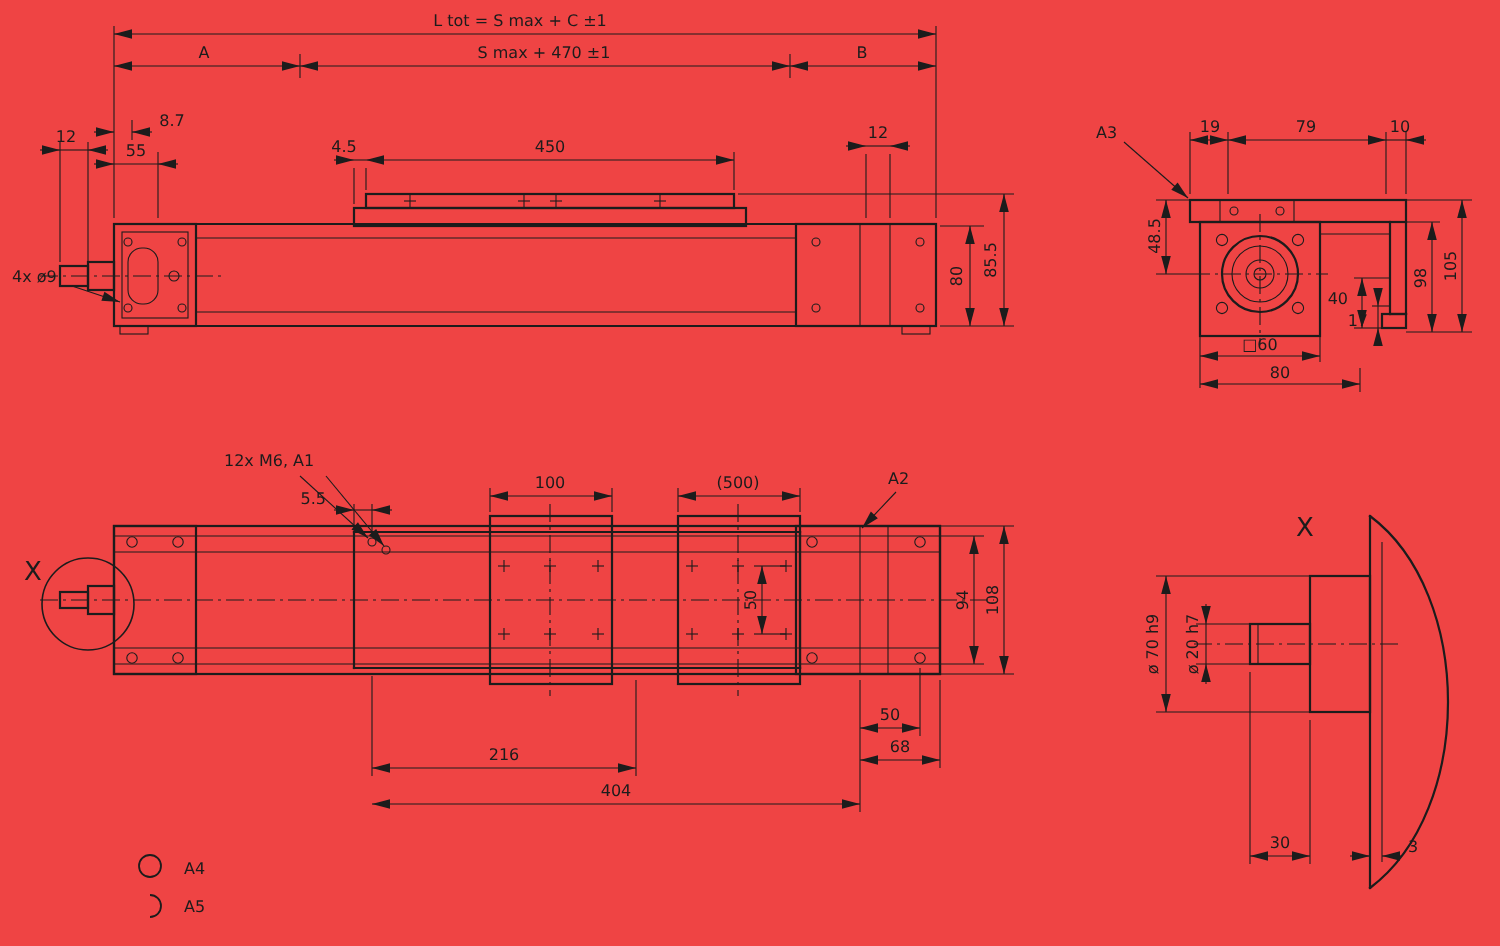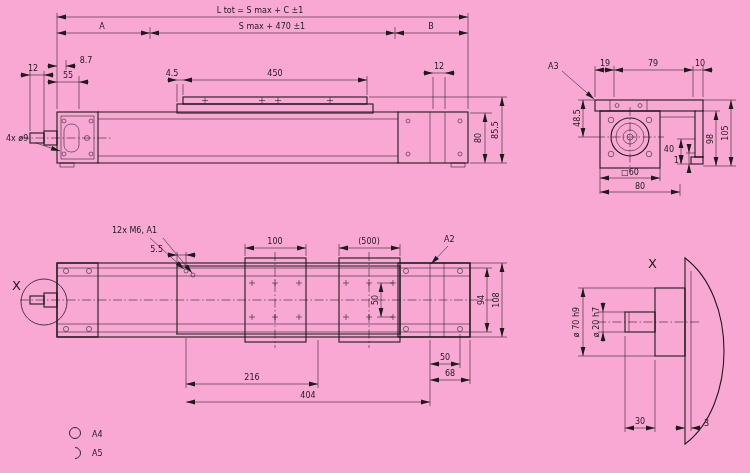--- a/index.html
+++ b/index.html
@@ -1,16 +1,16 @@
 <!DOCTYPE html>
 <html><head>
 <meta charset="utf-8">
 <style>
   html,body{margin:0;padding:0;background:#ffffff;}
-  .stage{width:750px;height:473px;position:relative;background:#f9a8d4;overflow:hidden;}
+  .stage{width:750px;height:473px;position:relative;background:#ef4444;overflow:hidden;}
   svg{display:block;}
   text{font-family:"DejaVu Sans",sans-serif;}
   .ol{stroke:#1c1c1c;stroke-width:1.1;fill:none;stroke-linecap:square;}
   .tl{stroke:#1c1c1c;stroke-width:0.55;fill:none;}
   .dl{stroke:#1c1c1c;stroke-width:0.55;fill:none;}
   .cl{stroke:#1c1c1c;stroke-width:0.55;fill:none;stroke-dasharray:9 2.5 1.5 2.5;}
   .dt{font-size:8px;fill:#1c1c1c;text-anchor:middle;}
   .as{text-anchor:start;}
   .ae{text-anchor:end;}
   .vl{font-size:13px;fill:#1c1c1c;}

